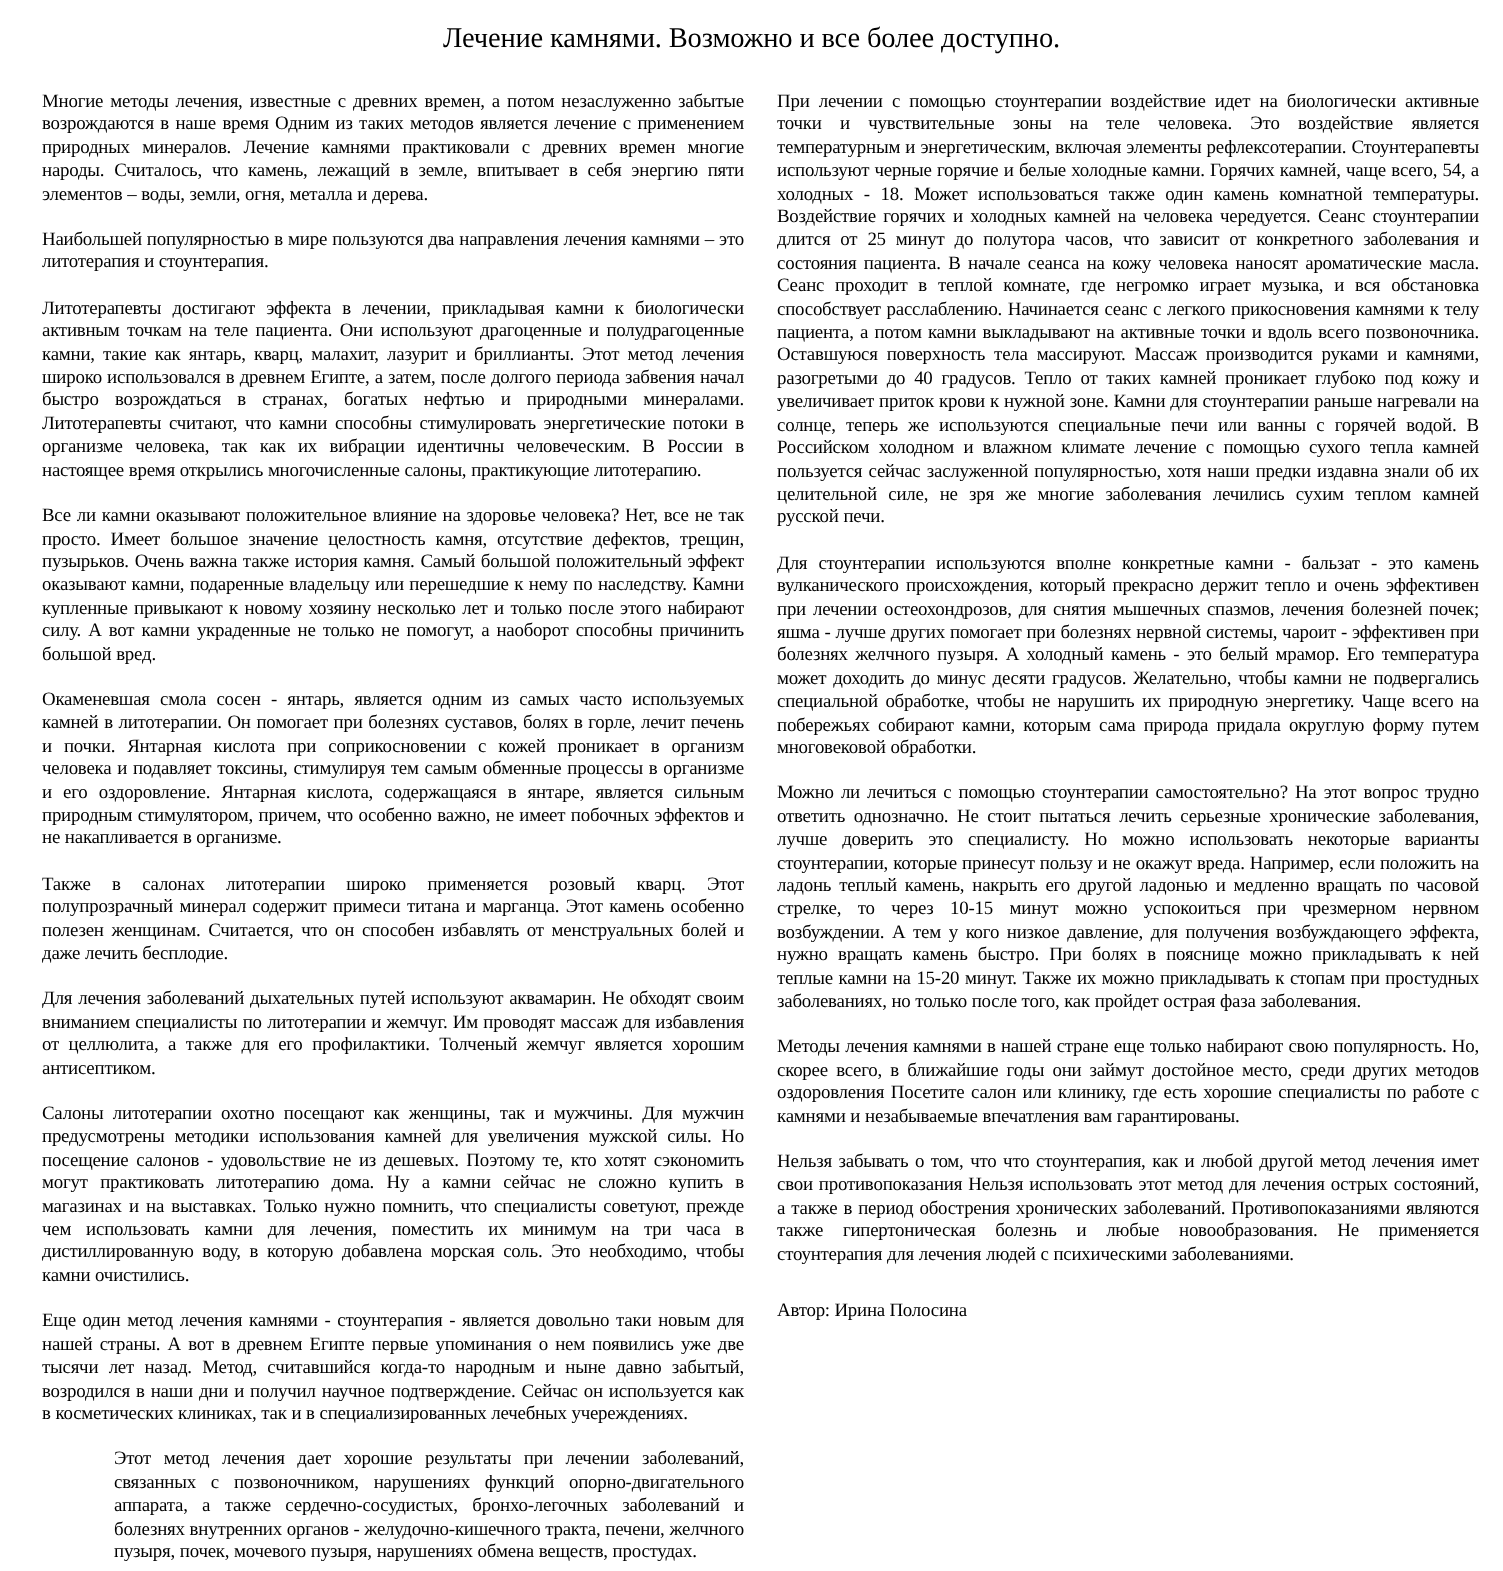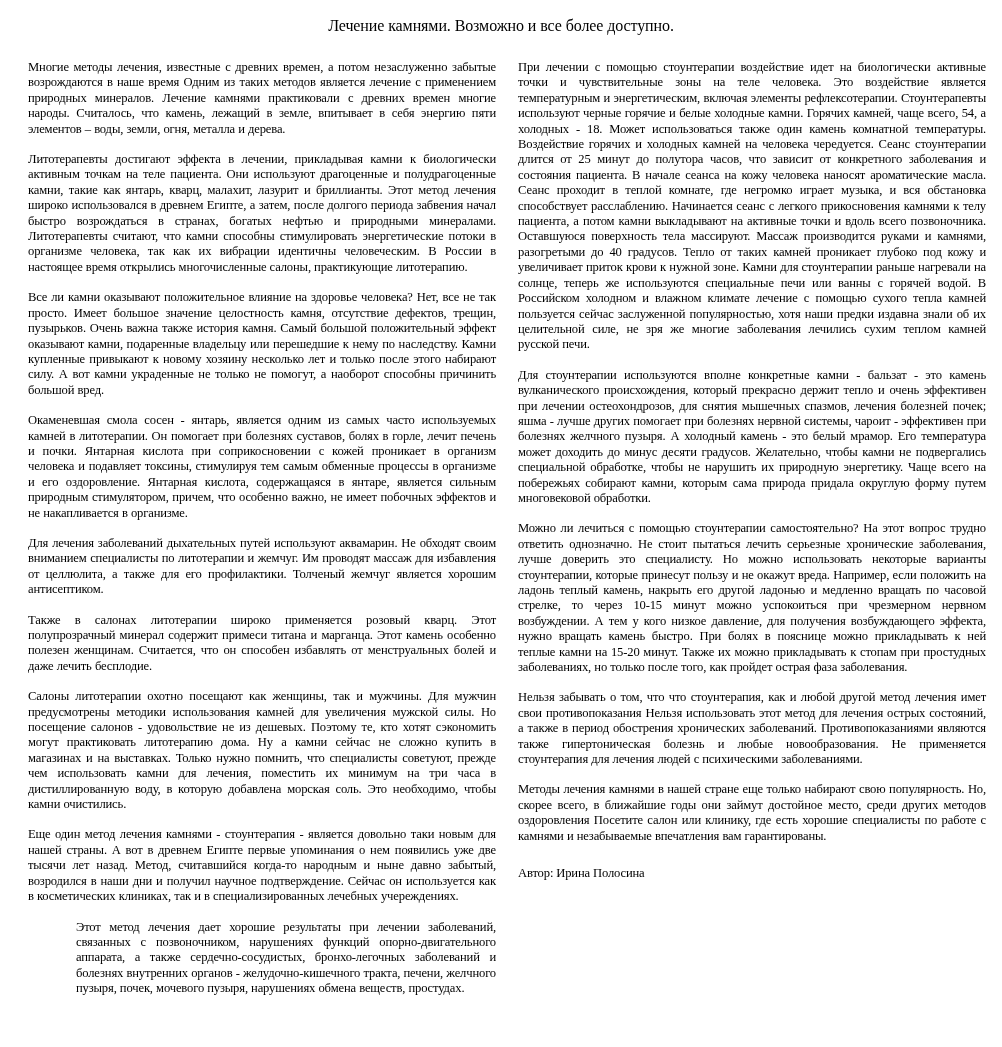--- a/index.html
+++ b/index.html
@@ -19,21 +19,21 @@
     width: 1002px;
     height: 1047px;
     box-sizing: border-box;
   }
   .doc-title {
     position: absolute;
     top: 18px;
     left: 0;
     width: 1002px;
     text-align: center;
-    font-size: 16px;
+    font-size: 19px;
     line-height: 16px;
     font-weight: normal;
     letter-spacing: -0.1px;
     margin: 0;
   }
   .columns {
     position: absolute;
     top: 60px;
     left: 0;
     width: 1002px;
@@ -74,35 +74,36 @@
 <body>
 
 <div class="page">
 
   <h1 class="doc-title">Лечение камнями. Возможно и все более доступно.</h1>
 
   <div class="columns">
 
     <div class="column">
       <p>Многие методы лечения, известные с древних времен, а потом незаслуженно забытые возрождаются в наше время  Одним из таких методов является лечение с применением природных минералов. Лечение камнями практиковали с древних времен многие народы. Считалось, что камень, лежащий в земле, впитывает в себя  энергию   пяти элементов – воды, земли, огня, металла и дерева.</p>
+      <p>Наибольшей популярностью в мире пользуются два направления лечения камнями – это литотерапия и стоунтерапия.</p>
       <p>Литотерапевты достигают эффекта в лечении, прикладывая камни к биологически активным точкам на теле пациента. Они используют драгоценные и полудрагоценные камни, такие как янтарь, кварц, малахит, лазурит и бриллианты. Этот метод лечения широко использовался в древнем Египте, а затем, после долгого периода забвения начал быстро возрождаться в странах, богатых нефтью и природными минералами. Литотерапевты считают, что камни способны стимулировать энергетические потоки в организме человека, так как их вибрации идентичны человеческим. В России в настоящее время открылись многочисленные салоны, практикующие литотерапию.</p>
       <p>Все ли камни оказывают положительное влияние на здоровье человека? Нет, все не так просто. Имеет большое значение целостность камня, отсутствие дефектов, трещин, пузырьков. Очень важна  также история камня. Самый большой положительный эффект оказывают камни, подаренные владельцу или перешедшие к нему по наследству. Камни купленные привыкают к новому хозяину несколько лет и только после этого набирают силу.   А вот камни украденные не только не помогут, а наоборот способны причинить большой вред.</p>
       <p>Окаменевшая смола сосен - янтарь, является одним из самых часто используемых камней в литотерапии.  Он помогает при болезнях суставов, болях в горле, лечит печень и почки. Янтарная кислота при соприкосновении с кожей проникает в организм человека и подавляет токсины, стимулируя тем самым обменные процессы в организме и его оздоровление. Янтарная кислота, содержащаяся в янтаре, является сильным природным стимулятором, причем, что особенно важно, не имеет побочных эффектов и не накапливается в организме.</p>
+      <p>Также в салонах литотерапии широко применяется розовый кварц. Этот полупрозрачный минерал содержит примеси титана и марганца.  Этот камень особенно полезен женщинам. Считается, что он способен избавлять от менструальных болей и даже лечить бесплодие.</p>
       <p>Для лечения заболеваний дыхательных путей используют аквамарин. Не обходят своим вниманием специалисты по литотерапии и жемчуг.  Им проводят массаж для избавления от целлюлита, а также для его профилактики.   Толченый жемчуг является хорошим антисептиком.</p>
-      <p>Также в салонах литотерапии широко применяется розовый кварц. Этот полупрозрачный минерал содержит примеси титана и марганца.  Этот камень особенно полезен женщинам. Считается, что он способен избавлять от менструальных болей и даже лечить бесплодие.</p>
       <p>Салоны литотерапии охотно посещают как женщины, так и мужчины.   Для мужчин предусмотрены методики использования камней для увеличения мужской силы. Но посещение салонов - удовольствие не из дешевых. Поэтому те, кто хотят сэкономить могут практиковать литотерапию дома. Ну а камни сейчас не сложно купить в магазинах и на выставках.   Только нужно помнить, что специалисты советуют,  прежде чем использовать камни для лечения, поместить их минимум на три часа в дистиллированную воду, в которую добавлена морская соль. Это необходимо, чтобы камни очистились.</p>
       <p>Еще один метод лечения камнями - стоунтерапия - является довольно таки новым для нашей страны.  А вот в древнем Египте первые упоминания о нем появились уже две тысячи лет назад. Метод, считавшийся когда-то народным и ныне давно забытый, возродился в наши дни и получил научное подтверждение. Сейчас он используется как в косметических клиниках, так и в специализированных лечебных учереждениях.</p>
       <p>Этот метод лечения дает хорошие результаты при лечении заболеваний, связанных с позвоночником, нарушениях функций опорно-двигательного аппарата, а также сердечно-сосудистых, бронхо-легочных заболеваний и болезнях внутренних органов - желудочно-кишечного тракта, печени, желчного пузыря, почек, мочевого пузыря, нарушениях обмена веществ, простудах.</p>
 
     </div>
 
     <div class="column">
       <p>При лечении с помощью стоунтерапии воздействие идет на биологически активные точки и чувствительные зоны на теле человека. Это воздействие является температурным и энергетическим,  включая элементы  рефлексотерапии.  Стоунтерапевты  используют черные горячие и белые холодные камни. Горячих камней, чаще всего, 54, а холодных - 18. Может использоваться также один камень комнатной температуры. Воздействие горячих и холодных камней на человека чередуется.  Сеанс стоунтерапии длится от 25 минут до полутора часов, что зависит от конкретного заболевания и состояния пациента. В начале сеанса на кожу человека наносят ароматические масла. Сеанс проходит в теплой комнате, где негромко играет музыка, и вся обстановка способствует расслаблению. Начинается сеанс с легкого прикосновения камнями к телу пациента, а потом камни выкладывают на активные точки и вдоль всего позвоночника. Оставшуюся поверхность тела массируют. Массаж производится руками и камнями, разогретыми до 40 градусов. Тепло от таких камней проникает глубоко под кожу и увеличивает приток крови к нужной зоне. Камни для стоунтерапии раньше нагревали на солнце, теперь же используются специальные печи или ванны с горячей водой. В Российском холодном и влажном климате лечение с помощью сухого тепла камней пользуется сейчас заслуженной популярностью, хотя наши предки издавна знали об их целительной силе, не зря же многие заболевания лечились сухим теплом камней русской печи.</p>
       <p>Для стоунтерапии используются вполне конкретные камни - бальзат - это камень вулканического происхождения, который прекрасно держит тепло и очень эффективен при лечении остеохондрозов, для снятия мышечных спазмов, лечения болезней почек; яшма - лучше других помогает при болезнях нервной системы, чароит - эффективен при болезнях желчного пузыря. А холодный камень - это белый мрамор. Его температура может доходить до минус десяти градусов.  Желательно, чтобы камни не подвергались специальной обработке, чтобы не нарушить их природную энергетику.  Чаще всего на побережьях собирают камни, которым сама природа придала округлую форму путем многовековой обработки.</p>
       <p>Можно ли лечиться с помощью стоунтерапии самостоятельно?  На этот вопрос трудно ответить однозначно.   Не стоит пытаться лечить серьезные хронические заболевания, лучше доверить это специалисту. Но можно использовать некоторые варианты стоунтерапии, которые принесут пользу и не окажут вреда. Например, если положить на ладонь теплый камень, накрыть его другой ладонью и медленно  вращать по часовой стрелке, то через 10-15 минут можно успокоиться при чрезмерном нервном возбуждении. А тем у кого низкое давление, для получения возбуждающего эффекта, нужно вращать камень быстро. При болях в пояснице можно прикладывать к ней теплые камни на 15-20 минут. Также их можно прикладывать к стопам при простудных заболеваниях, но только после того, как пройдет острая фаза заболевания.</p>
+      <p>Методы лечения камнями в нашей стране еще только набирают свою популярность.  Но, скорее всего,  в ближайшие годы они займут достойное место, среди других методов оздоровления  Посетите салон или клинику, где есть хорошие специалисты по работе с камнями и незабываемые впечатления вам гарантированы.</p>
       <p>Нельзя забывать о том, что что стоунтерапия, как и любой другой метод лечения имет свои противопоказания  Нельзя использовать этот метод  для лечения острых состояний, а также в период обострения хронических заболеваний.  Противопоказаниями являются также гипертоническая болезнь и любые новообразования. Не применяется стоунтерапия для лечения людей с психическими заболеваниями.</p>
-      <p>Методы лечения камнями в нашей стране еще только набирают свою популярность.  Но, скорее всего,  в ближайшие годы они займут достойное место, среди других методов оздоровления  Посетите салон или клинику, где есть хорошие специалисты по работе с камнями и незабываемые впечатления вам гарантированы.</p>
       <div class="byline">Автор: Ирина Полосина</div>
     </div>
 
   </div>
 
 </div>
 
 </body></html>

